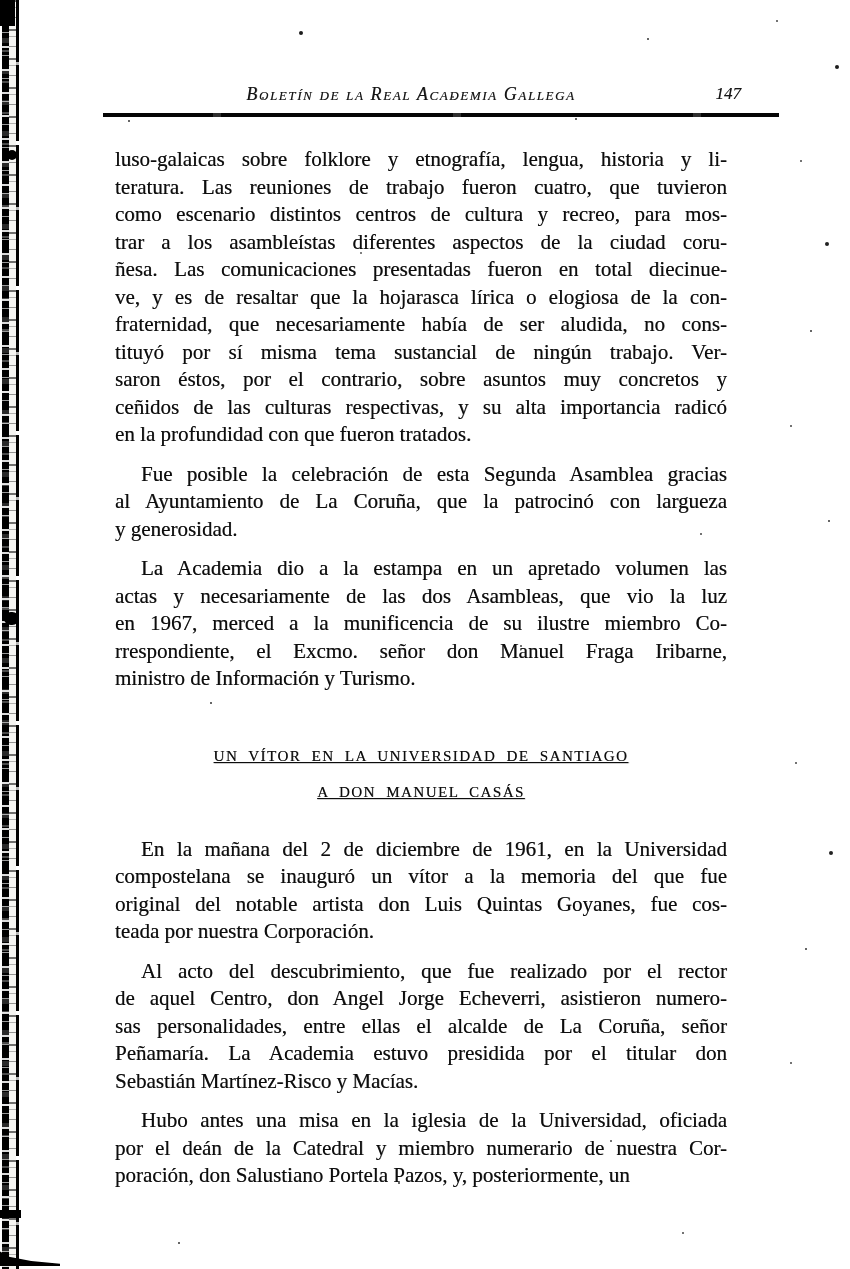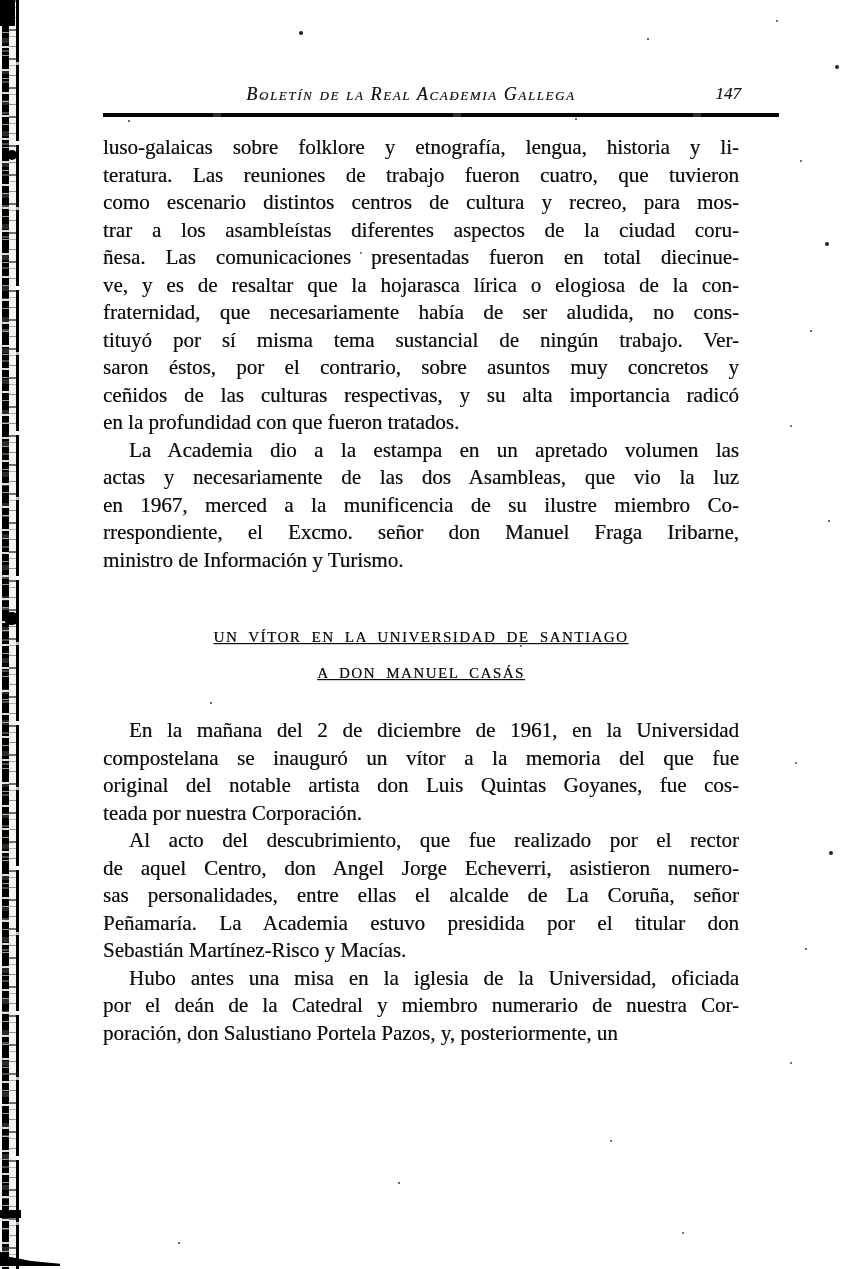--- a/index.html
+++ b/index.html
@@ -77,21 +77,21 @@
     background:
       repeating-linear-gradient(90deg, #050505 0 110px, #2e2e2e 110px 118px, #050505 118px 240px);
   }
 
   
   .text-column {
     position: absolute; top: 134px; left: 103px; width: 636px;
     font-size: 21px; line-height: 27.5px;
     text-shadow: 0.35px 0.35px 0 rgba(0,0,0,.55);
   }
-  .paragraph { margin: 0; }
+  .paragraph { margin: 12px; }
   .line { text-align: justify; text-align-last: justify; white-space: normal; }
   .line:last-child { text-align-last: left; }
   .indent-first .line:first-child { text-indent: 26px; }
 
   .section-heading {
     margin: 45px 0 26px 0; font-weight: normal;
     font-size: 15px; line-height: 36px; letter-spacing: 1.5px; word-spacing: 5px; text-decoration: underline;
   }
   .heading-line { display: block; text-align: center; }
 </style>
@@ -129,20 +129,25 @@
         <div class="line">trar a los asambleístas diferentes aspectos de la ciudad coru-</div>
         <div class="line">ñesa. Las comunicaciones presentadas fueron en total diecinue-</div>
         <div class="line">ve, y es de resaltar que la hojarasca lírica o elogiosa de la con-</div>
         <div class="line">fraternidad, que necesariamente había de ser aludida, no cons-</div>
         <div class="line">tituyó por sí misma tema sustancial de ningún trabajo. Ver-</div>
         <div class="line">saron éstos, por el contrario, sobre asuntos muy concretos y</div>
         <div class="line">ceñidos de las culturas respectivas, y su alta importancia radicó</div>
         <div class="line">en la profundidad con que fueron tratados.</div>
       </div>
     <div class="paragraph indent-first">
+        <div class="line">Fue posible la celebración de esta Segunda Asamblea gracias</div>
+        <div class="line">al Ayuntamiento de La Coruña, que la patrocinó con largueza</div>
+        <div class="line">y generosidad.</div>
+      </div>
+    <div class="paragraph indent-first">
         <div class="line">La Academia dio a la estampa en un apretado volumen las</div>
         <div class="line">actas y necesariamente de las dos Asambleas, que vio la luz</div>
         <div class="line">en 1967, merced a la munificencia de su ilustre miembro Co-</div>
         <div class="line">rrespondiente, el Excmo. señor don Manuel Fraga Iribarne,</div>
         <div class="line">ministro de Información y Turismo.</div>
       </div>
 
     <h2 class="section-heading">
       <span class="heading-line">UN VÍTOR EN LA UNIVERSIDAD DE SANTIAGO</span>
       <span class="heading-line">A DON MANUEL CASÁS</span>

